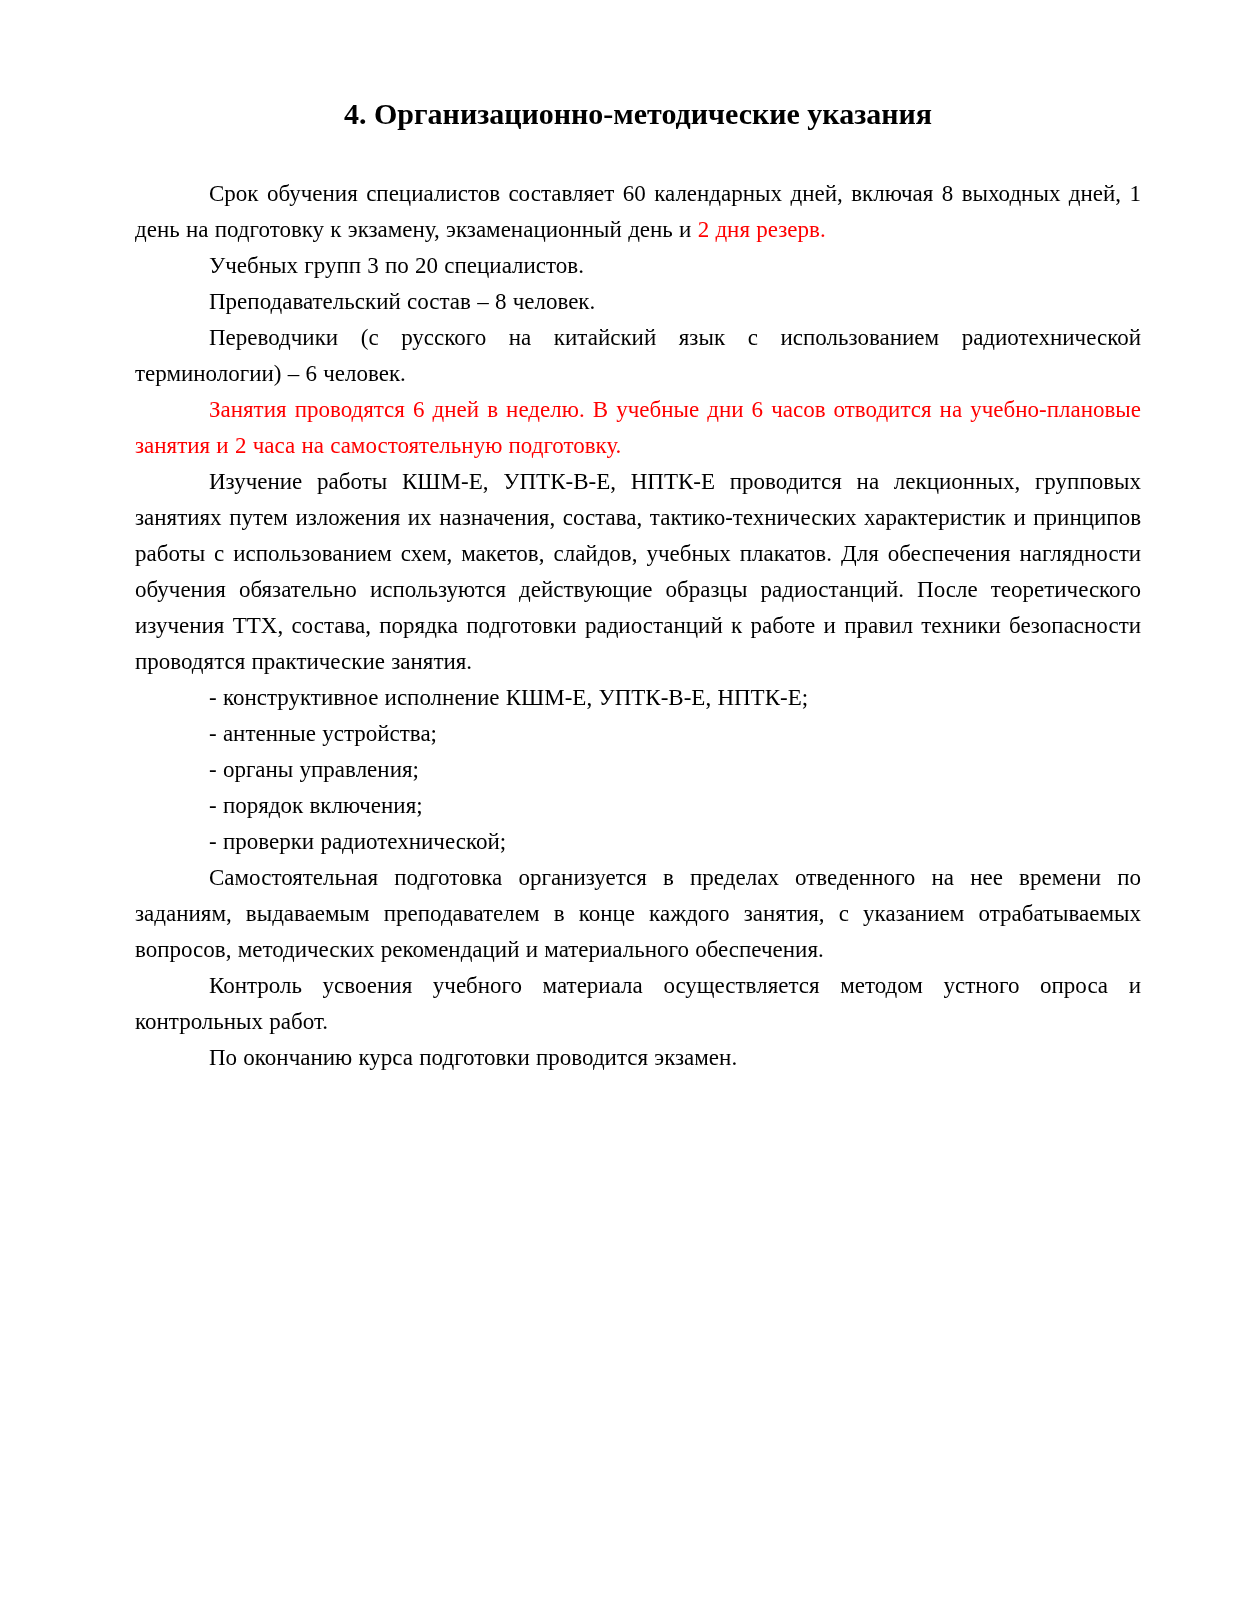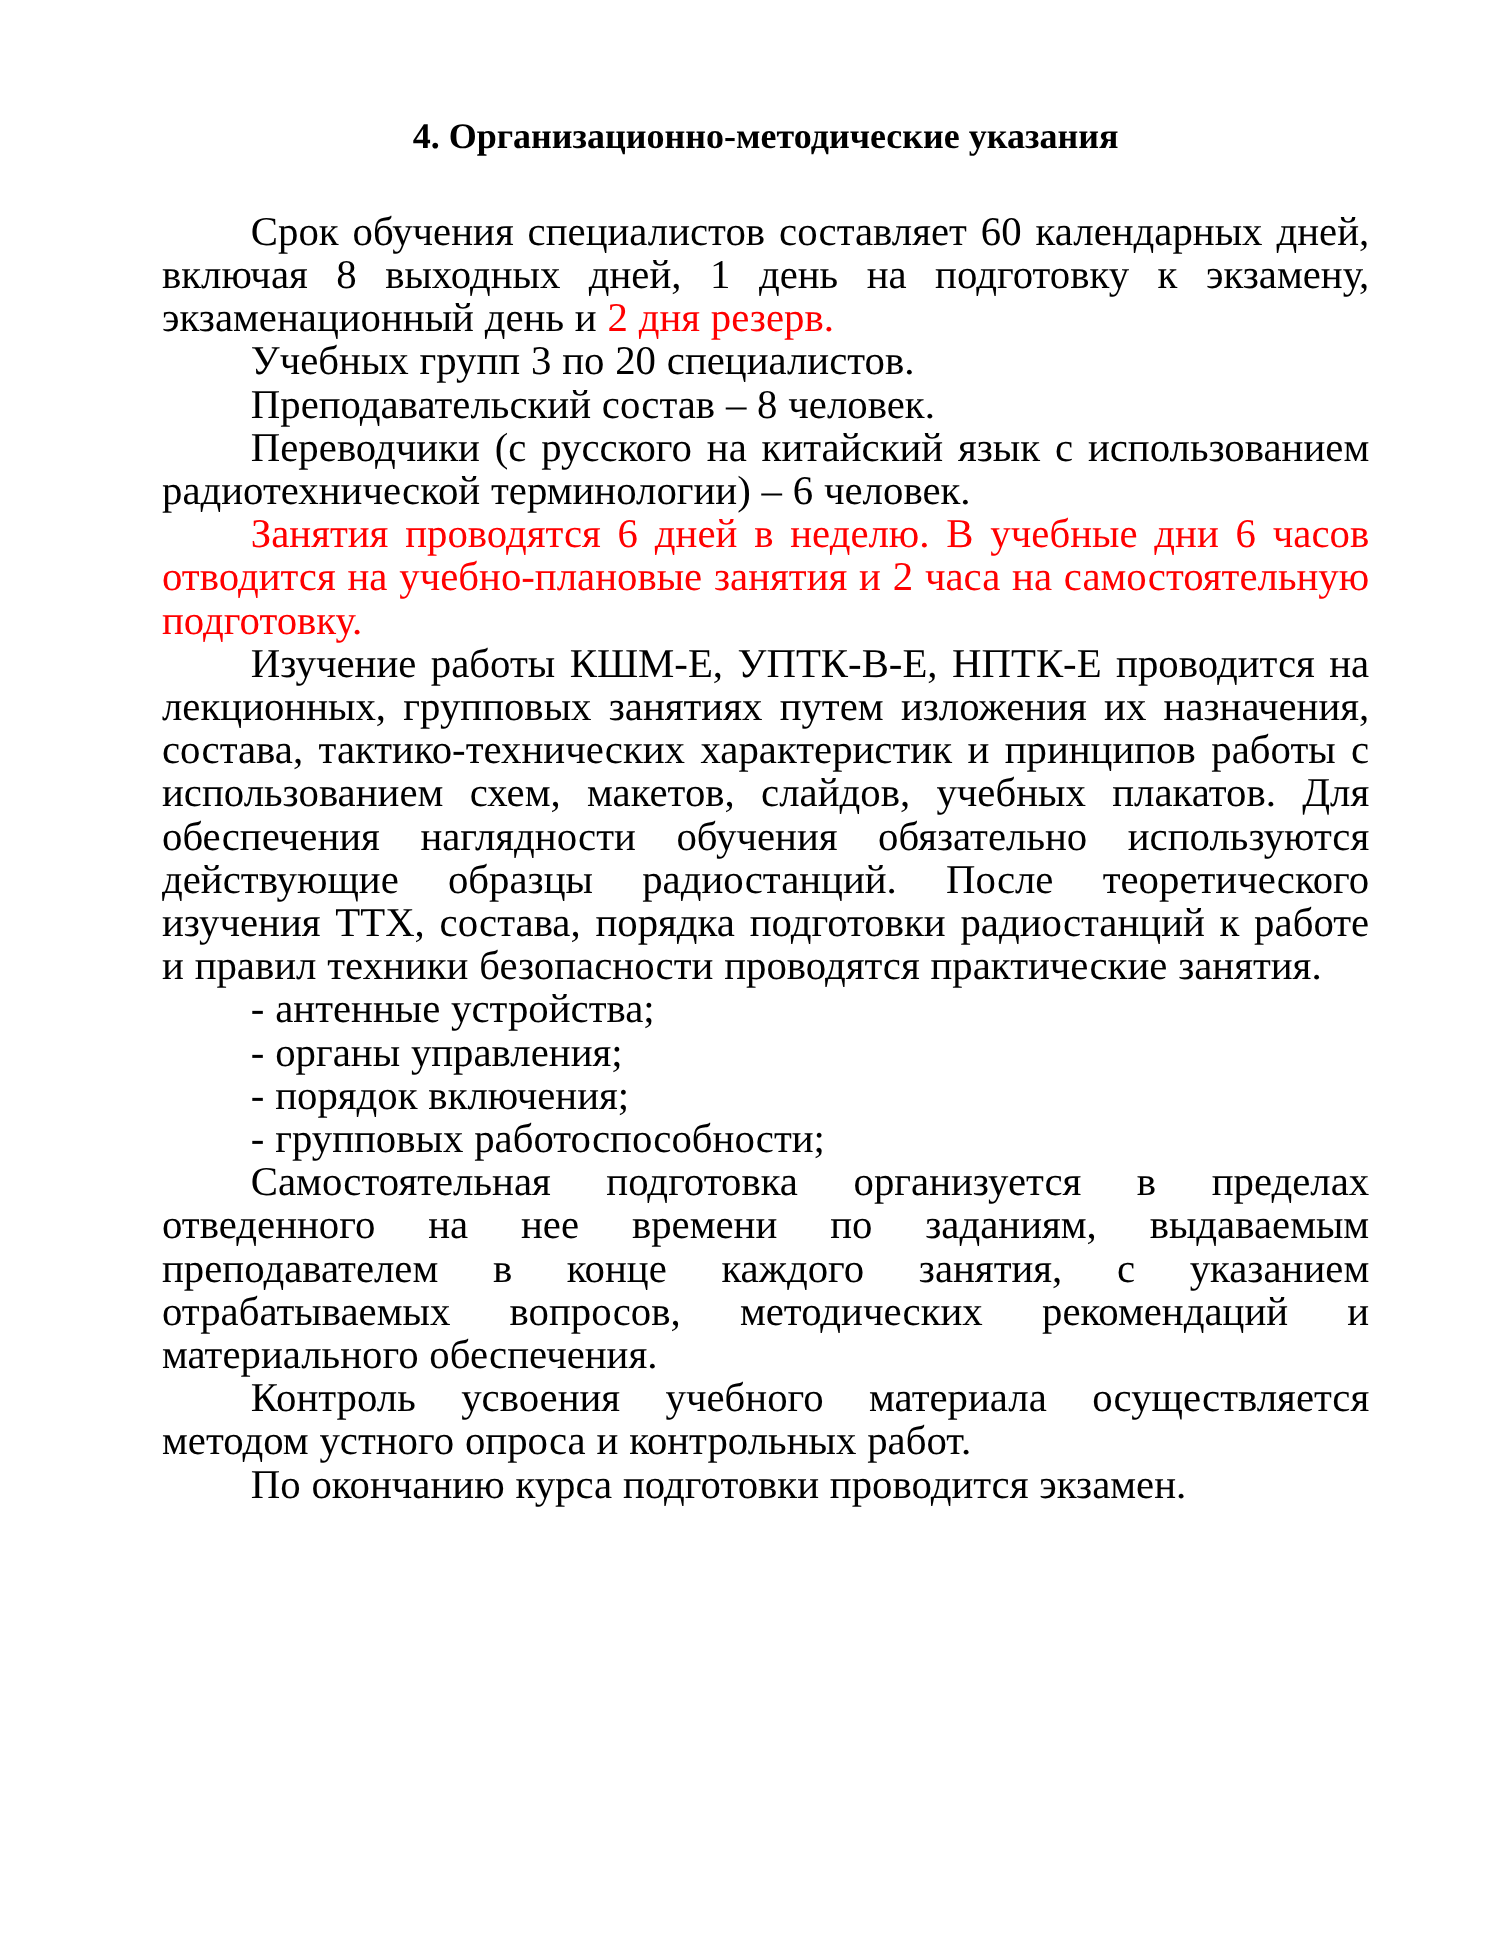--- a/index.html
+++ b/index.html
@@ -21,21 +21,21 @@
     width: 1006px;
   }
   .doc-title {
     font-size: 30px;
     line-height: 36px;
     font-weight: bold;
     text-align: center;
     margin: 0 0 44px 0;
   }
   .para {
-    font-size: 34px;
+    font-size: 23px;
     line-height: 36px;
     margin: 0;
     text-align: justify;
     text-indent: 74px;
     word-spacing: 0.5px;
   }
   .para .red { color: var(--red); }
 </style>
 </head>
 <body>
@@ -43,22 +43,23 @@
 <div class="page">
   <div class="content">
     <h1 class="doc-title">4. Организационно-методические указания</h1>
     <div>
         <p class="para"><span>Срок обучения специалистов составляет 60 календарных дней, включая 8 выходных дней, 1 день на подготовку к экзамену, экзаменационный день и </span><span class="red">2 дня резерв.</span></p>
         <p class="para"><span>Учебных групп 3 по 20 специалистов.</span></p>
         <p class="para"><span>Преподавательский состав – 8 человек.</span></p>
         <p class="para"><span>Переводчики (с русского на китайский язык с использованием радиотехнической терминологии) – 6 человек.</span></p>
         <p class="para"><span class="red">Занятия проводятся 6 дней в неделю. В учебные дни 6 часов отводится на учебно-плановые занятия и 2 часа на самостоятельную подготовку.</span></p>
         <p class="para"><span>Изучение работы КШМ-Е, УПТК-В-Е, НПТК-Е проводится на лекционных, групповых занятиях путем изложения их назначения, состава, тактико-технических характеристик и принципов работы с использованием схем, макетов, слайдов, учебных плакатов. Для обеспечения наглядности обучения обязательно используются действующие образцы радиостанций. После теоретического изучения ТТХ, состава, порядка подготовки радиостанций к работе и правил техники безопасности проводятся практические занятия.</span></p>
+        <p class="para"><span>- конструктивное исполнение КШМ-Е, УПТК-В-Е, НПТК-Е;</span></p>
         <p class="para"><span>- антенные устройства;</span></p>
         <p class="para"><span>- органы управления;</span></p>
         <p class="para"><span>- порядок включения;</span></p>
-        <p class="para"><span>- групповых работоспособности;</span></p>
+        <p class="para"><span>- проверки радиотехнической;</span></p>
         <p class="para"><span>Самостоятельная подготовка организуется в пределах отведенного на нее времени по заданиям, выдаваемым преподавателем в конце каждого занятия, с указанием отрабатываемых вопросов, методических рекомендаций и материального обеспечения.</span></p>
         <p class="para"><span>Контроль усвоения учебного материала осуществляется методом устного опроса и контрольных работ.</span></p>
         <p class="para"><span>По окончанию курса подготовки проводится экзамен.</span></p>
       </div>
   </div>
 </div>
 
 </body></html>

